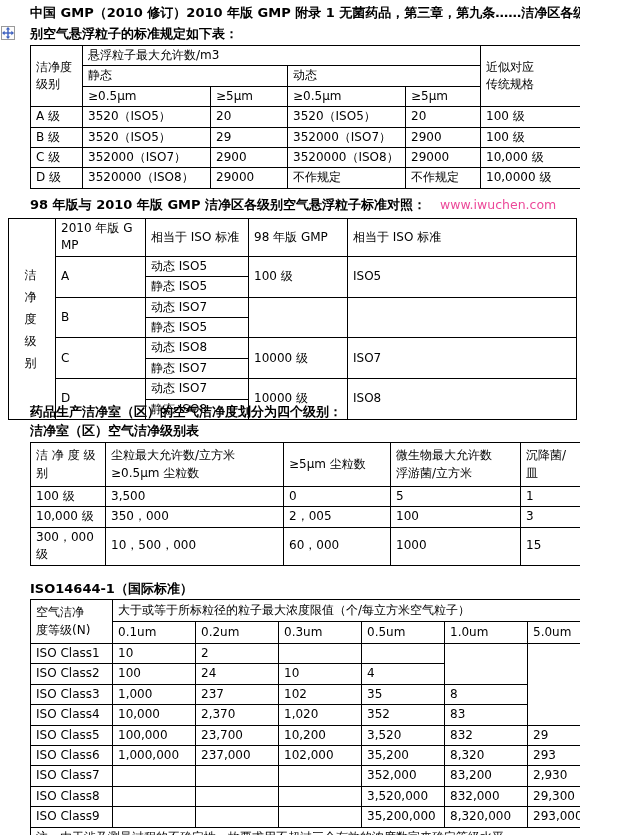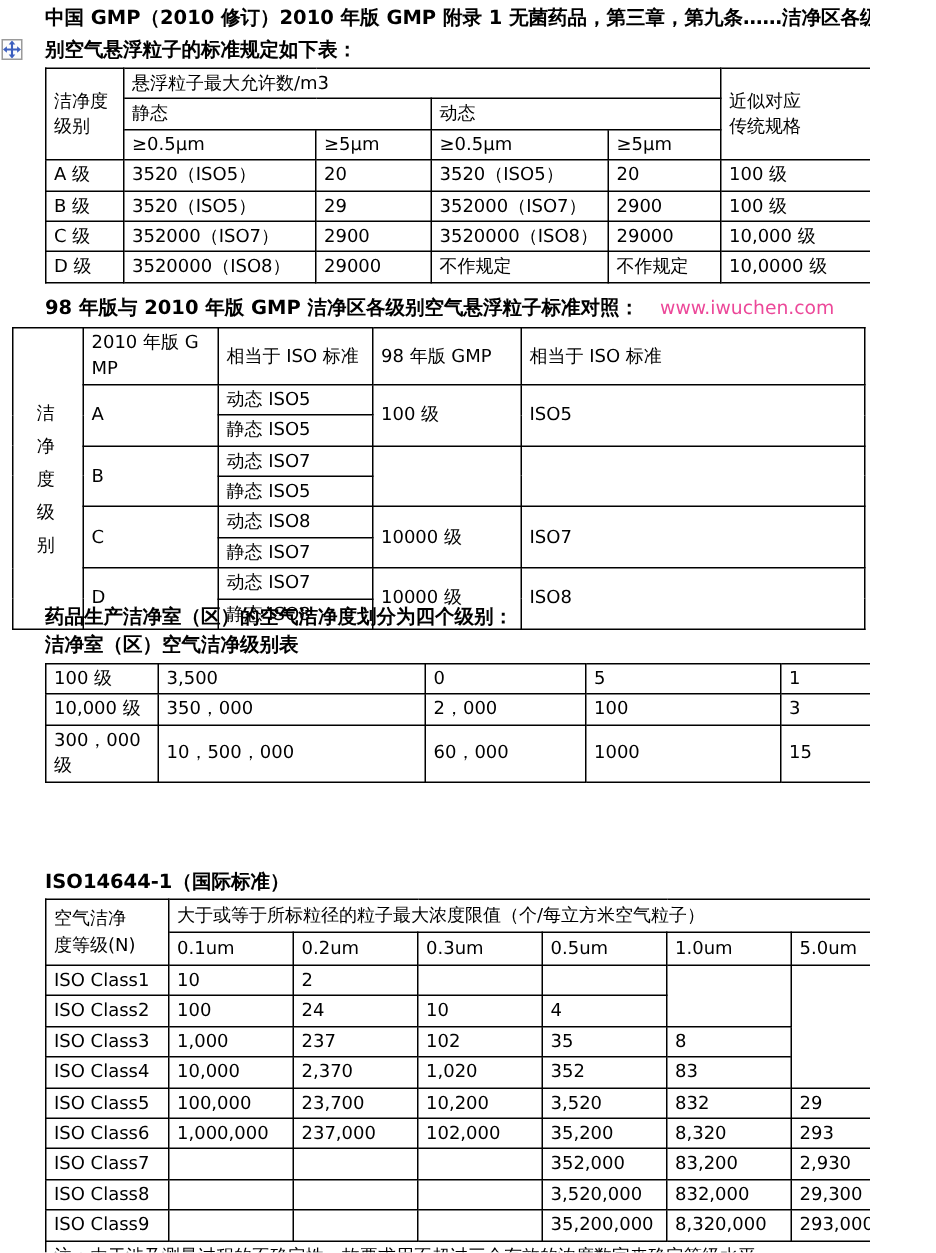--- a/index.html
+++ b/index.html
@@ -178,31 +178,38 @@
 
   <table class="abs" style="left:30px; top:442px; width:563px;">
     <colgroup>
       <col style="width:75px">
         <col style="width:178px">
         <col style="width:107px">
       <col style="width:130px">
         <col style="width:73px">
     </colgroup>
     <tbody>
+      <tr class="h44">
+        <td>洁 净 度 级 别</td>
+        <td><span>尘粒最大允许数/立方米</span><br><span>≥0.5μm 尘粒数</span></td>
+        <td>≥5μm 尘粒数</td>
+        <td><span>微生物最大允许数</span><br><span>浮游菌/立方米</span></td>
+        <td><span>沉降菌/</span><br><span>皿</span></td>
+      </tr>
       <tr class="h19">
         <td>100 级</td>
         <td>3,500</td>
         <td>0</td>
         <td>5</td>
         <td>1</td>
       </tr>
       <tr class="h19">
         <td>10,000 级</td>
         <td>350，000</td>
-        <td>2，000</td>
+        <td>2，005</td>
         <td>100</td>
         <td>3</td>
       </tr>
       <tr class="h19">
         <td>300，000 级</td>
         <td>10，500，000</td>
         <td>60，000</td>
         <td>1000</td>
         <td>15</td>
       </tr>

